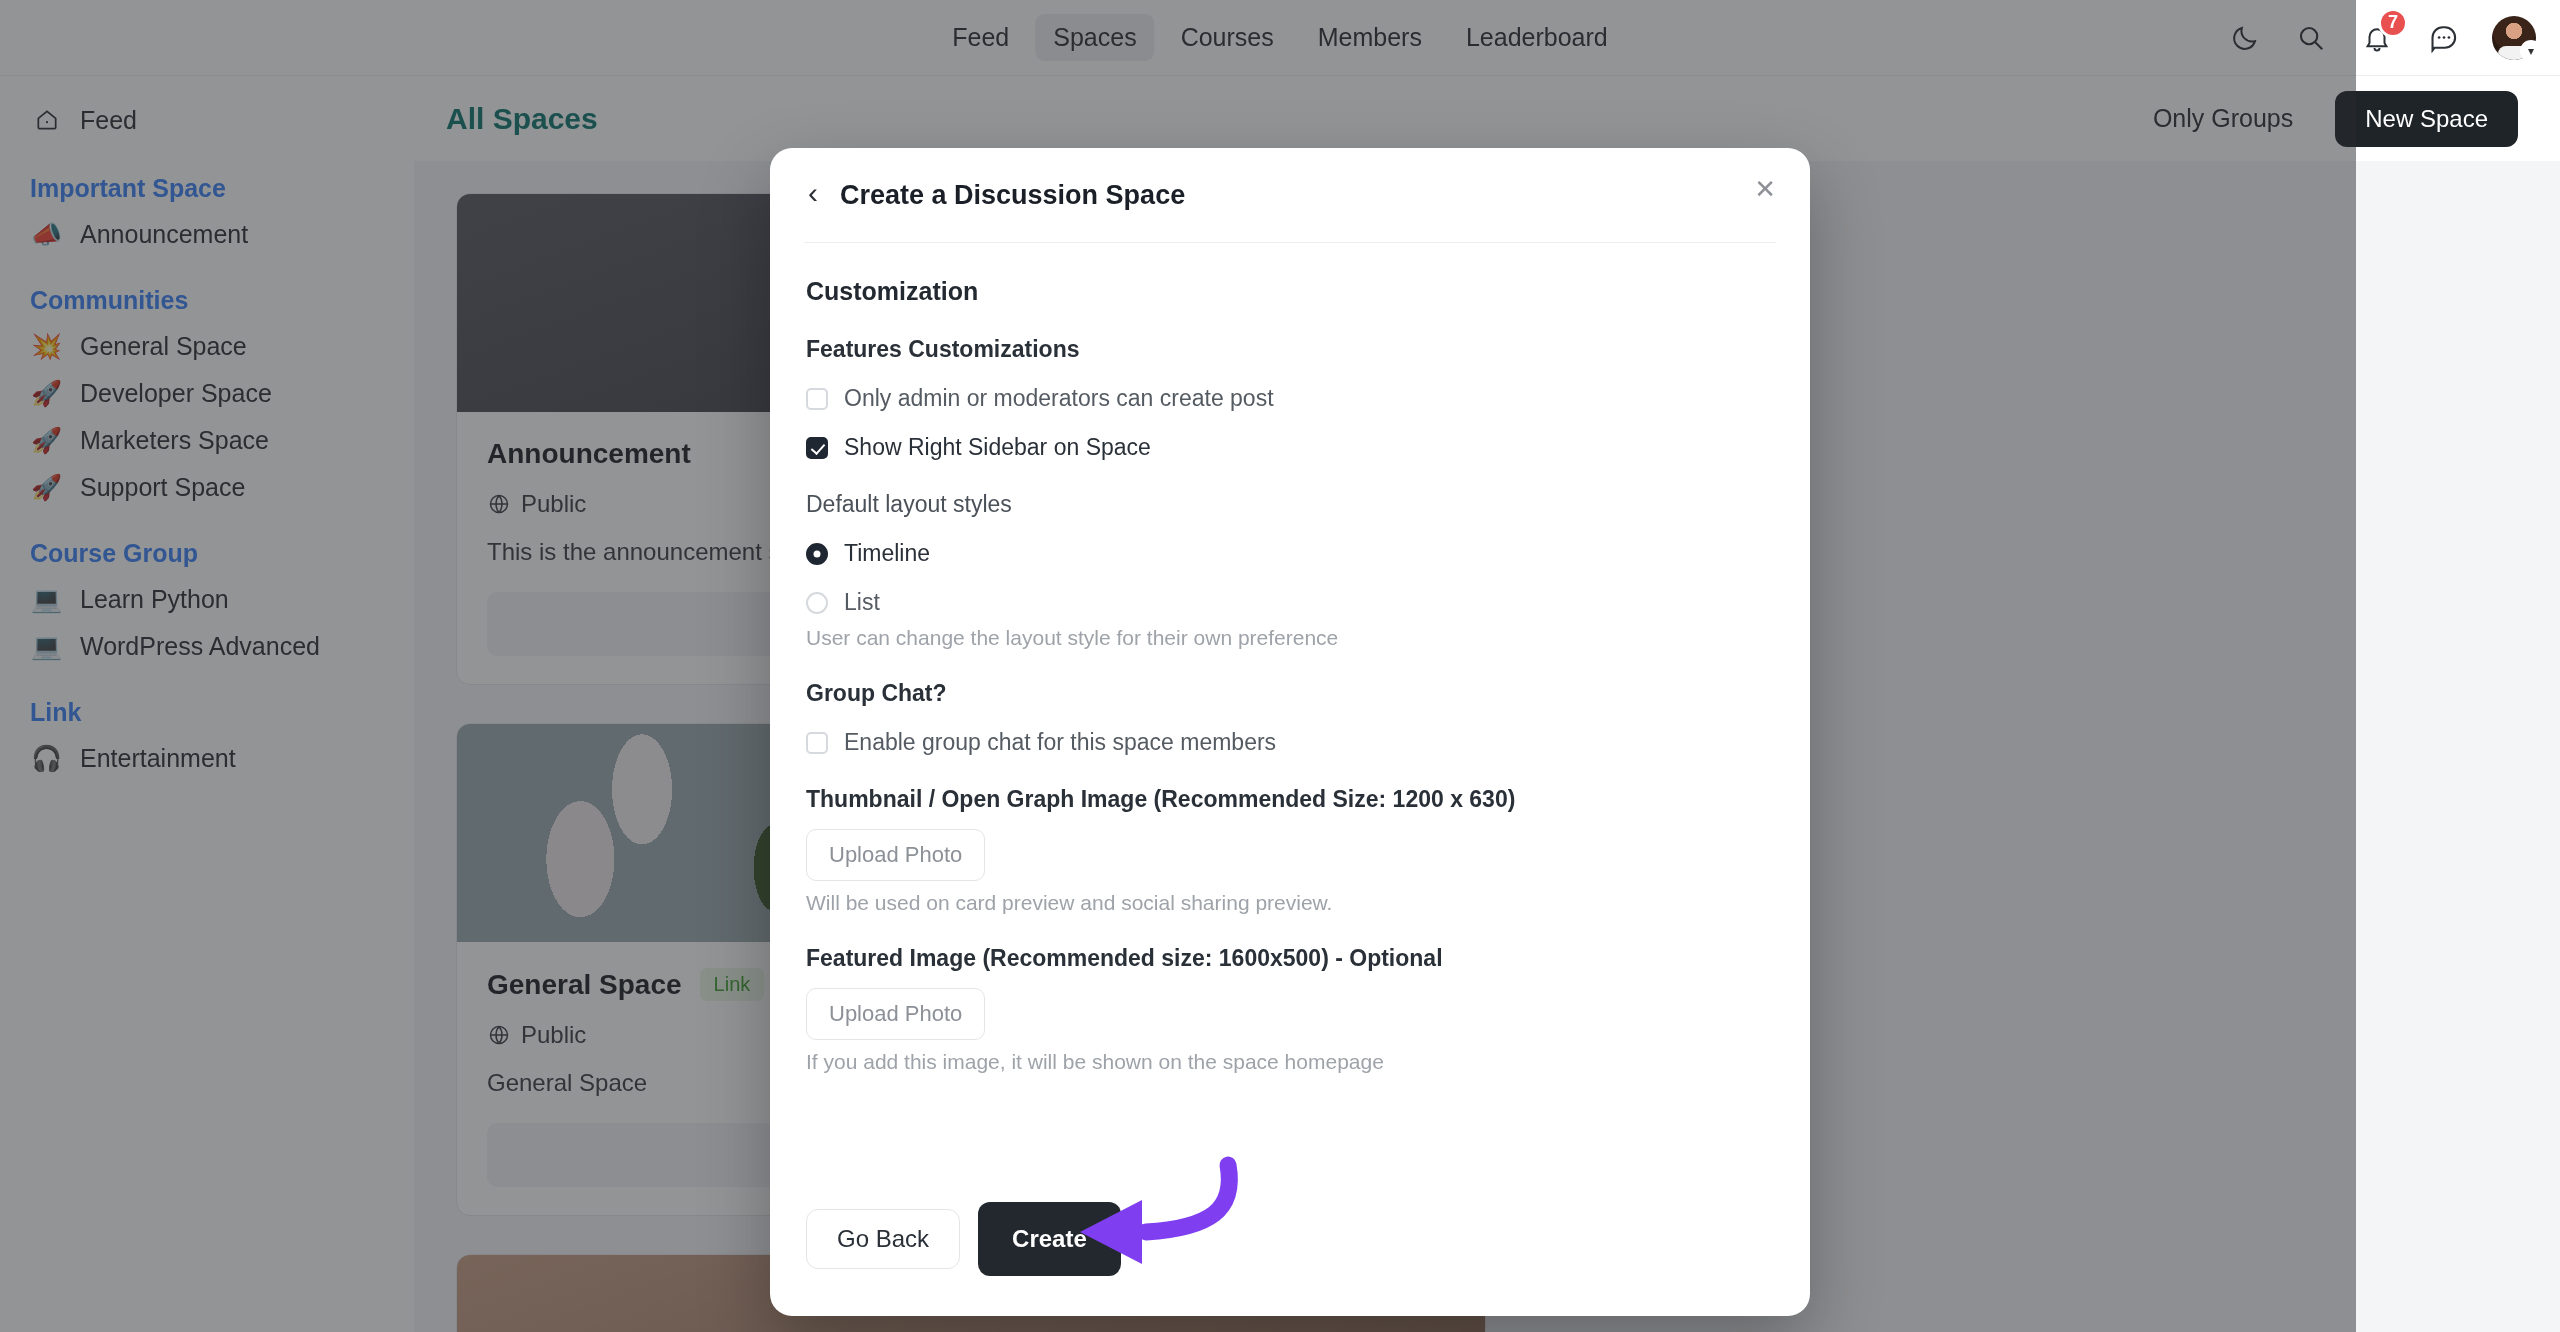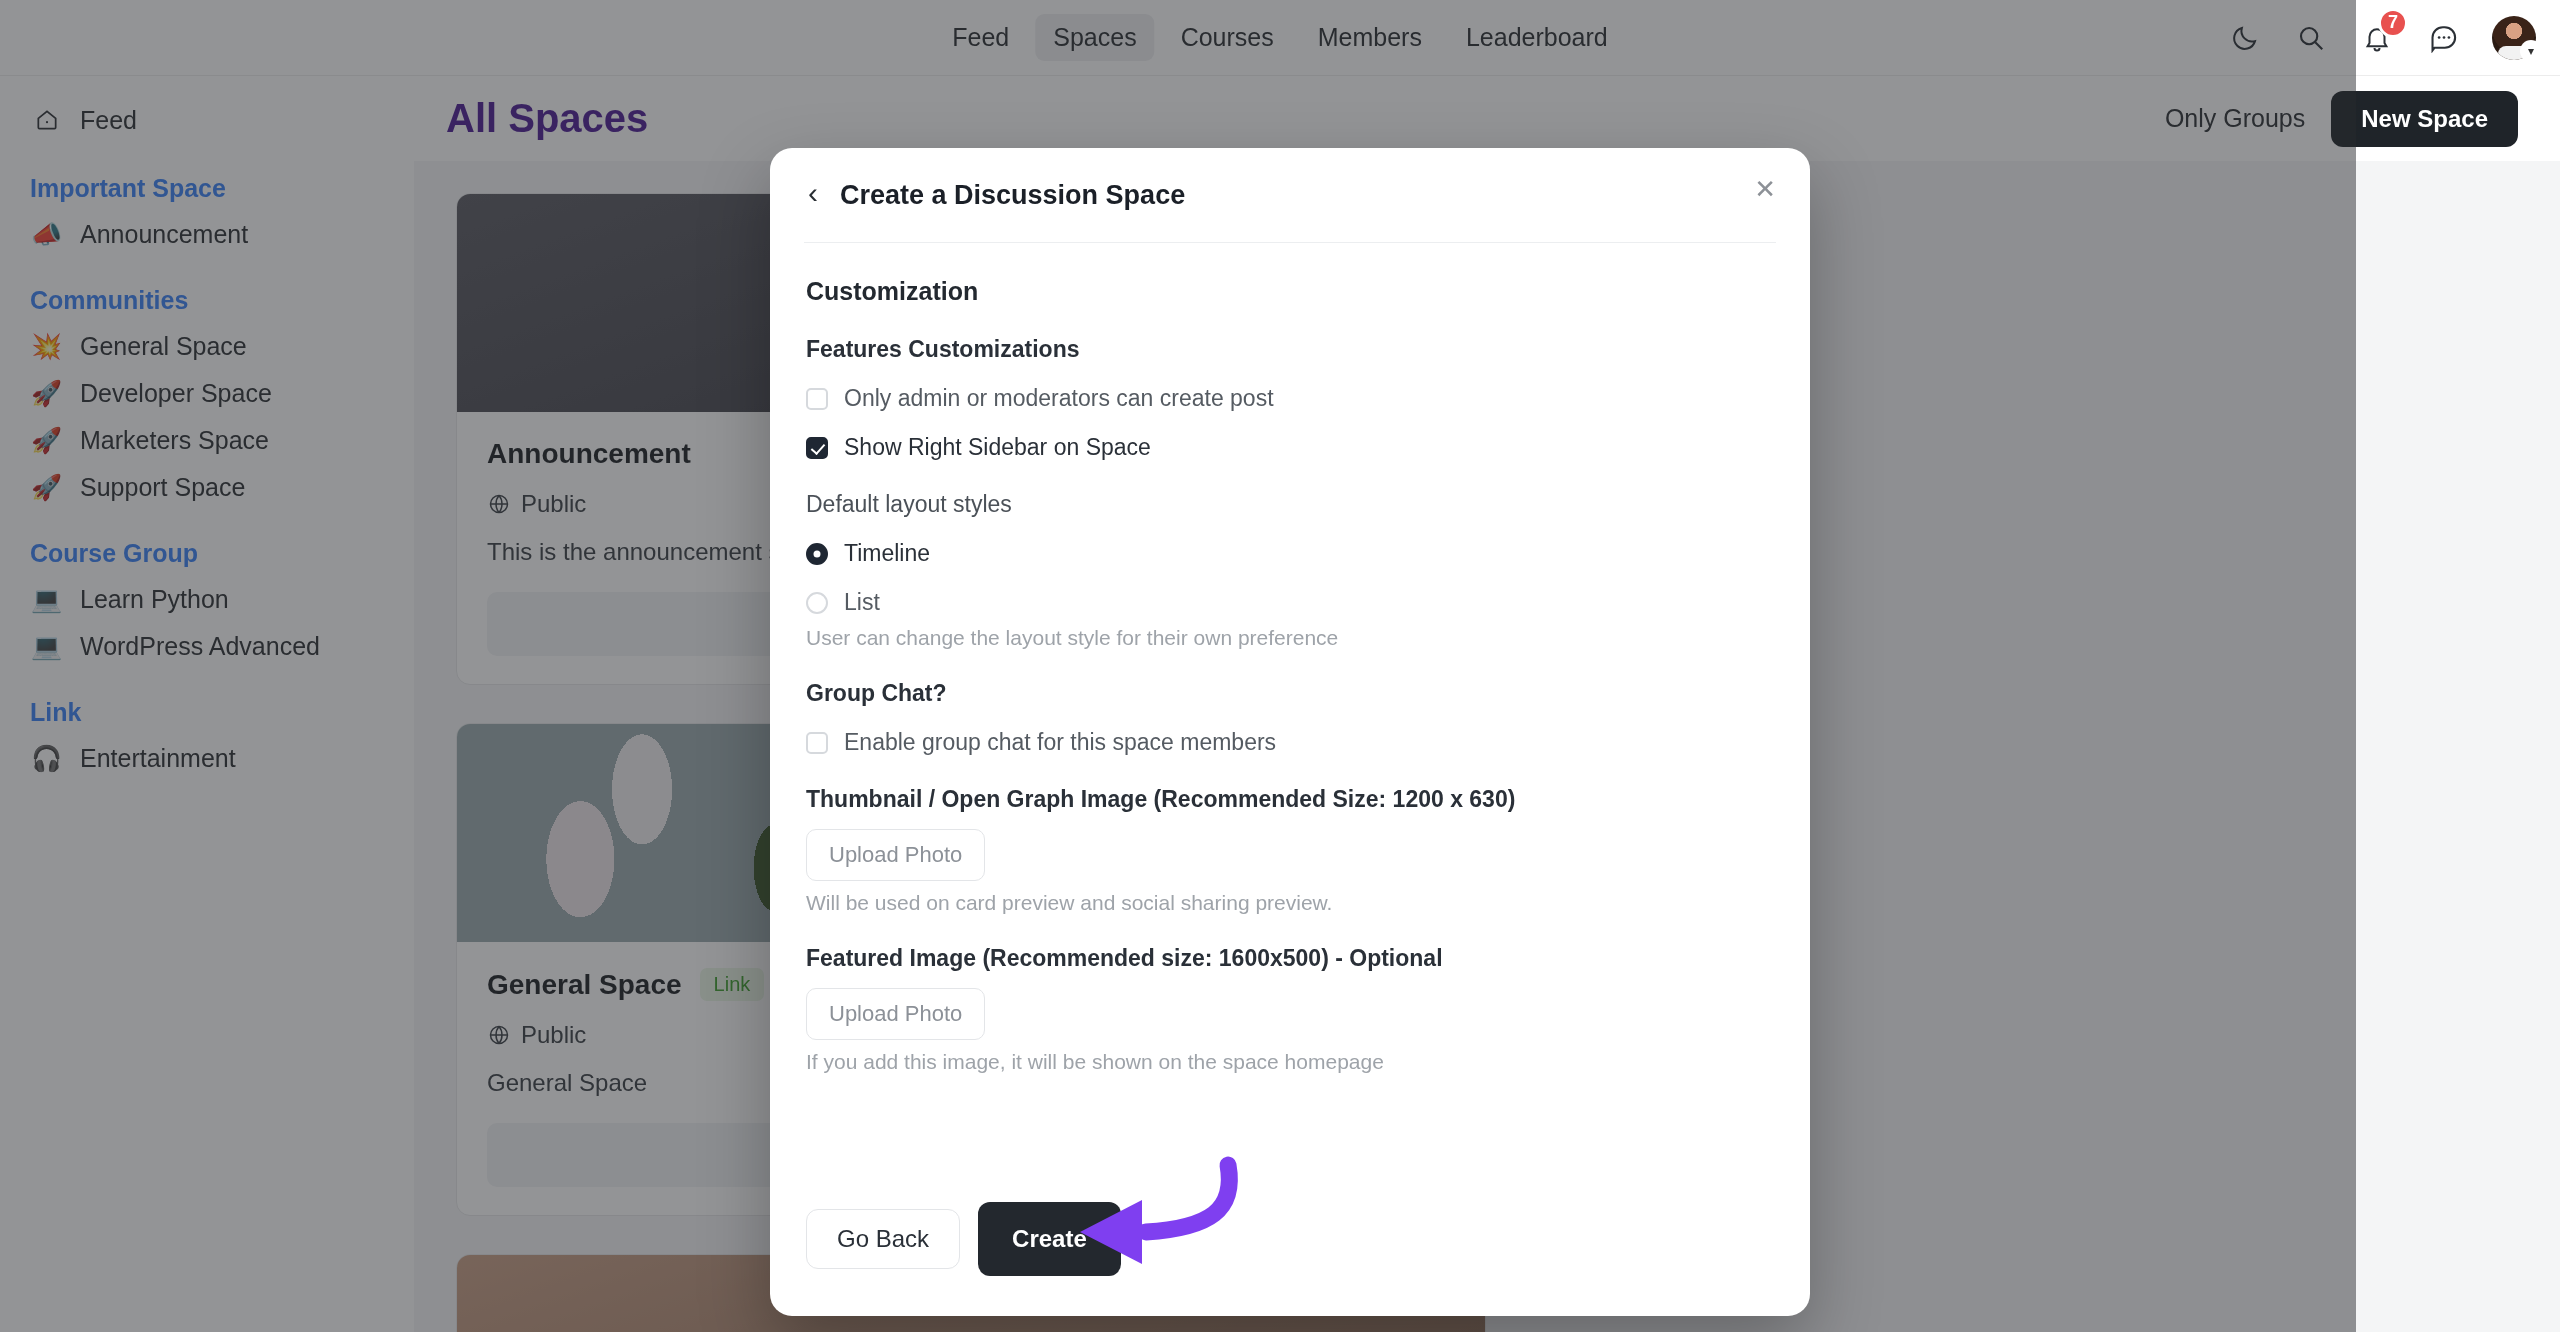--- a/index.html
+++ b/index.html
@@ -70,26 +70,26 @@
     padding: 28px 0 8px 30px;
   }
   .home-ico { width: 34px; height: 34px; display:flex;align-items:center;justify-content:center; }
 
   
   .pagehead {
     position: absolute; top: 76px; left: 414px; width: 2146px; height: 85px;
     background: #ffffff; display: flex; align-items: center;
     padding: 0 42px 0 32px; z-index: 1;
   }
-  .pagetitle { font-size: 40px; font-weight: bold; color: #4c1d95; }
+  .pagetitle { font-size: 30px; font-weight: bold; color: #0f766e; }
   .pagehead-right { margin-left: auto; display: flex; align-items: center; gap: 26px; }
   .space-groups { font-size: 25px; color: #2c3034; cursor: pointer; }
   .newspace-btn {
-    background: #1f2429; color: #fff; font-size: 24px; font-weight: bold;
-    padding: 14px 30px; border-radius: 12px; border: none; cursor: pointer;
+    background: #1f2429; color: #fff; font-size: 24px; font-weight: normal;
+    padding: 14px 30px; border-radius: 12px; border: none; cursor: pointer; margin-left: 16px;
   }
 
   
   .content {
     position: absolute; top: 161px; left: 414px; width: 2146px; height: 1171px;
     background: #f4f5f6; padding: 32px 42px; overflow: hidden; z-index: 1;
   }
   .cards { display: flex; flex-wrap: wrap; gap: 38px; }
   .card {
     width: 1030px; background: #fff; border-radius: 14px;

